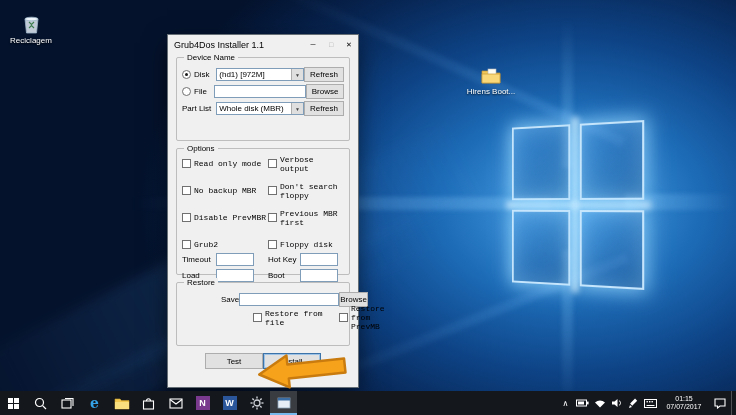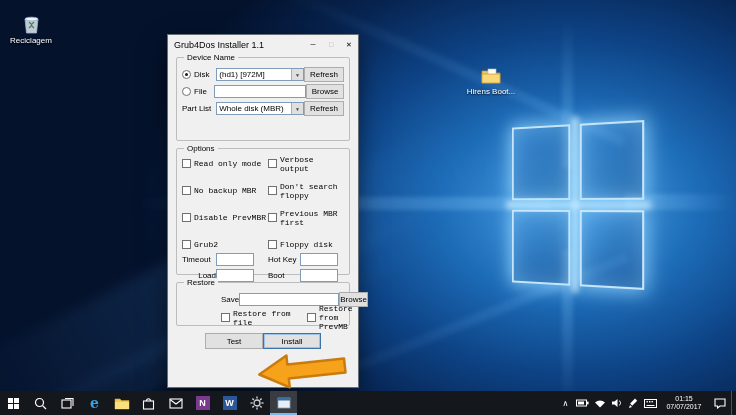--- a/index.html
+++ b/index.html
@@ -206,36 +206,36 @@
             <span class="lab">Floppy disk</span>
           </span>
         </div>
         <div class="row" style="height:16px;">
           <span class="lab" style="width:34px;">Timeout</span>
           <input class="tinput" style="width: 38px;" value="">
           <span class="lab" style="width:32px;margin-left:14px;">Hot Key</span>
           <input class="tinput" style="width: 38px;" value="">
         </div>
         <div class="row" style="height:16px;">
-          <span class="lab" style="width:34px;text-align:right;">Load</span>
+          <span class="lab" style="width:34px;">Load</span>
           <input class="tinput" style="width: 38px;" value="">
           <span class="lab" style="width:32px;margin-left:14px;">Boot</span>
           <input class="tinput" style="width: 38px;" value="">
         </div>
       </div>
 
-      <div class="group" style="height:44px;padding-left:44px;">
+      <div class="group" style="height:64px;padding-left:44px;">
         <span class="legend">Restore</span>
         <div class="row">
           <span class="lab" style="width:28px;">Save</span>
           <input class="tinput" style="width: 100px;" value="">
           <span style="flex:1;"></span>
           <span class="btn" style="width:42px;">Browse</span>
         </div>
-        <div class="cbgrid" style="margin-top:3px;">
+        <div class="cbgrid" style="margin-top:3px;margin-left:32px;">
           <span class="cbitem">
             <span class="cbx"></span>
             <span class="lab">Restore from file</span>
           </span>
           <span class="cbitem">
             <span class="cbx"></span>
             <span class="lab">Restore from PrevMB</span>
           </span>
         </div>
       </div>

